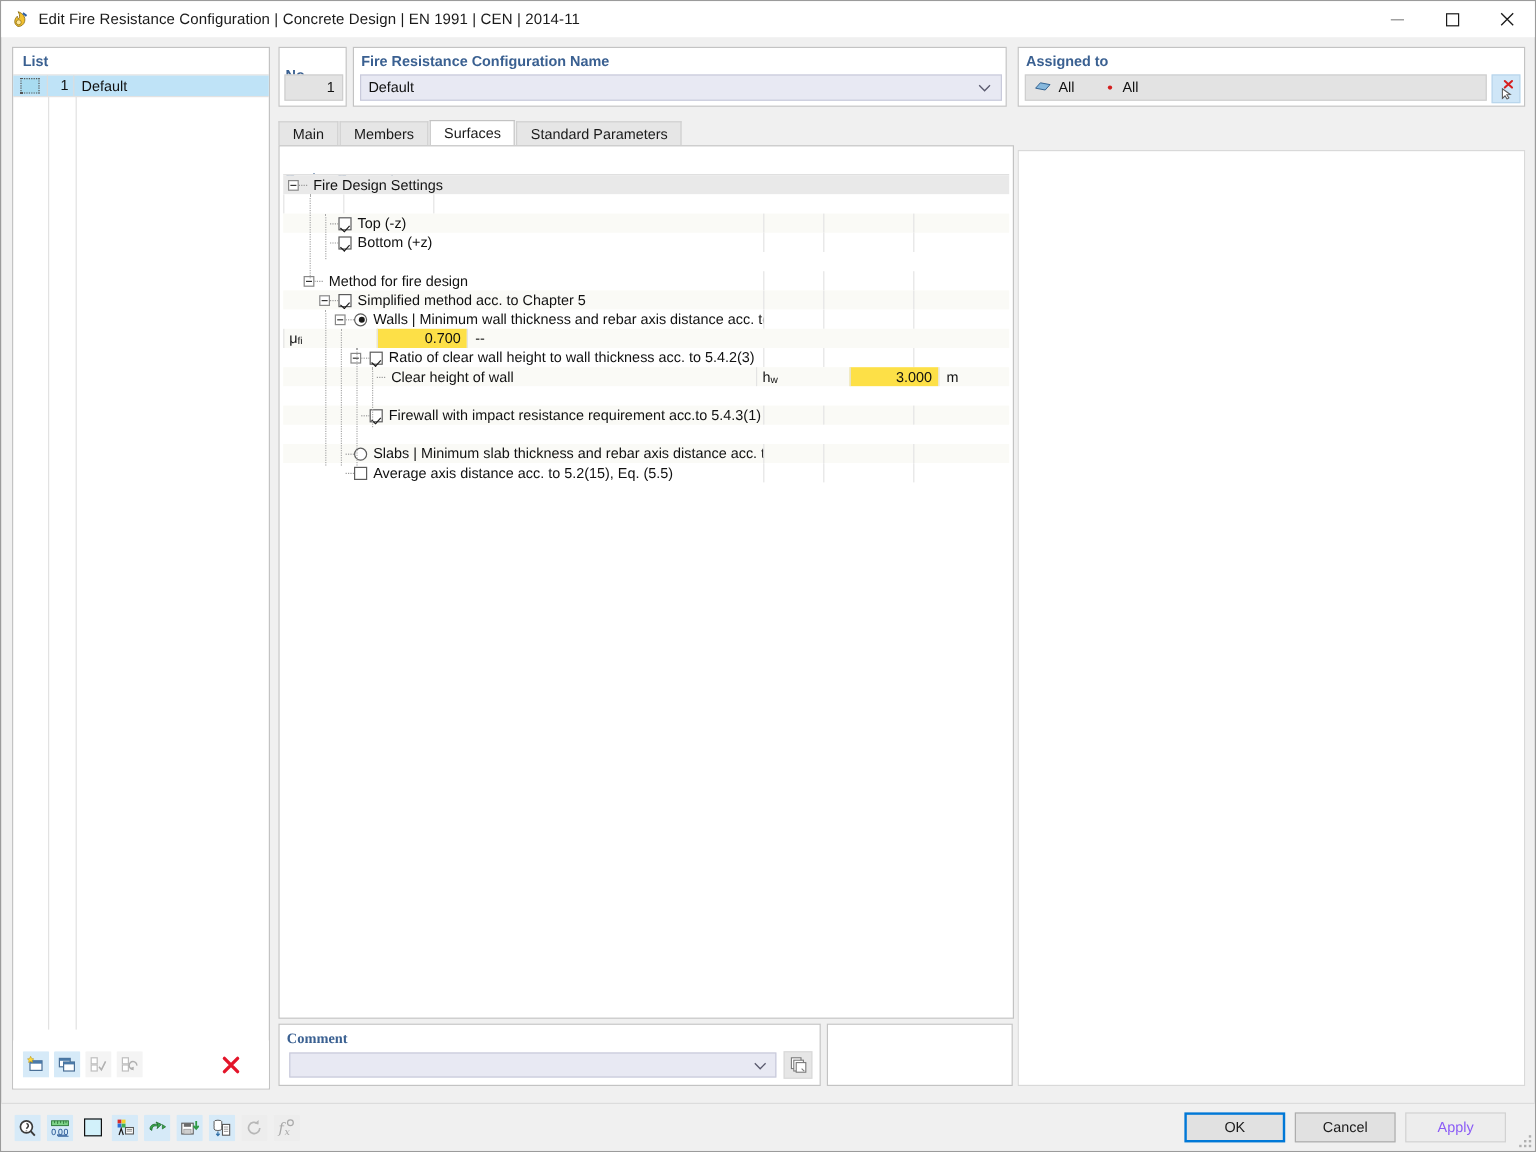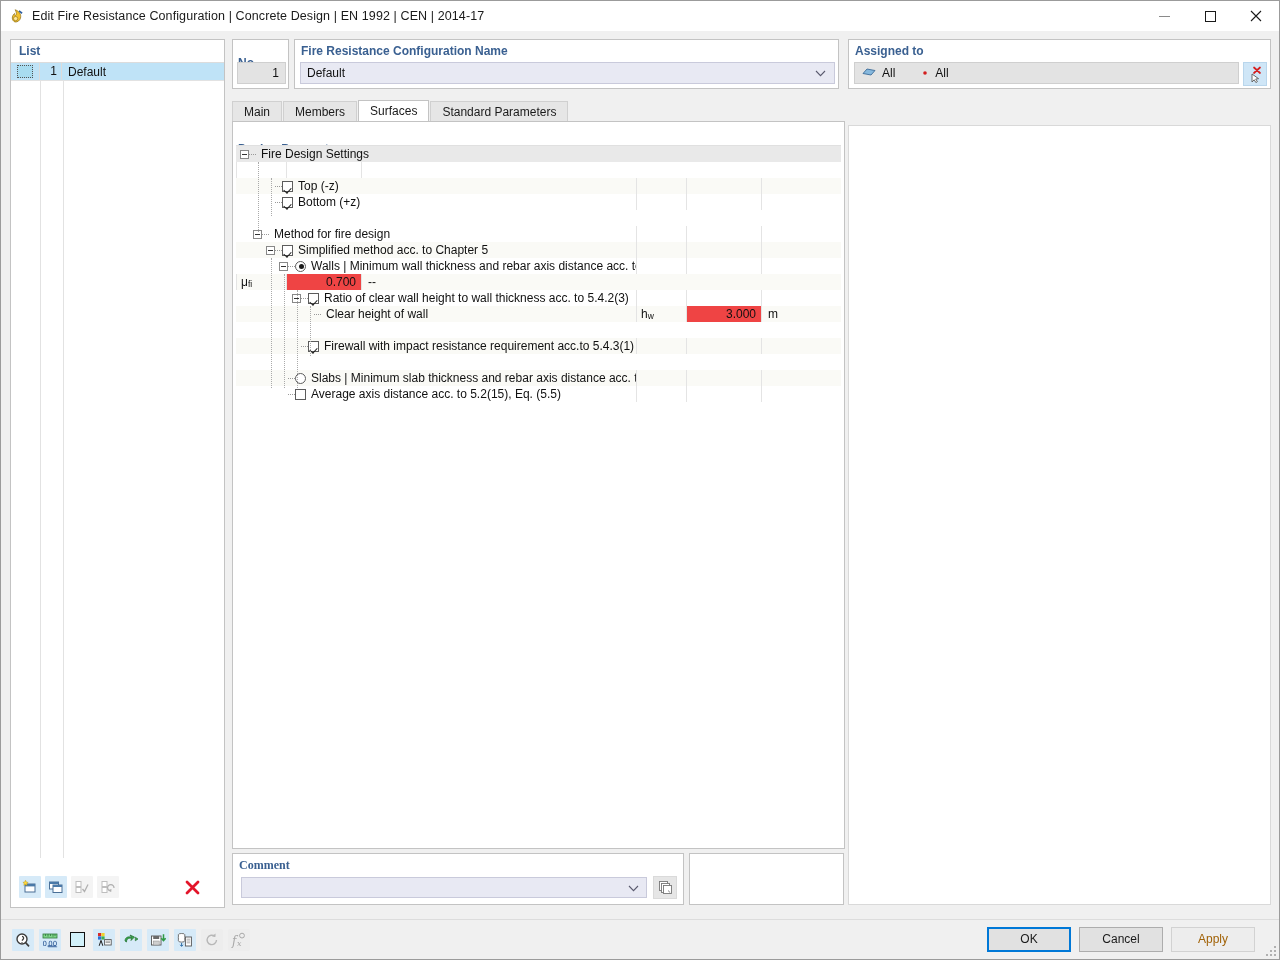--- a/index.html
+++ b/index.html
@@ -170,21 +170,21 @@
     position:relative; overflow:hidden; white-space:nowrap;
   }
   .tcol-sym {
     width:50px; height:16px; display:flex; align-items:center;
     border-left:1px solid #e4e4e4; padding-left:4px;
   }
   .tcol-val {
     width:75px; height:16px; display:flex; align-items:center; justify-content:flex-end;
     border-left:1px solid #e4e4e4; padding-right:5px;
   }
-  .tcol-val.editable { background:#ef4444; }
+  .tcol-val.editable { background:#fde047;margin-left:28px; }
   .tcol-unit {
     width:60px; height:16px; display:flex; align-items:center;
     border-left:1px solid #e4e4e4; padding-left:6px;
   }
   .trow.group .tcol-sym, .trow.group .tcol-val, .trow.group .tcol-unit { border-left:none; }
   .trow.blank .tcol-sym, .trow.blank .tcol-val, .trow.blank .tcol-unit { border-left:none; }
 
   .expander {
     width:9px; height:9px; border:1px solid #888; background:#fff;
     position:relative; flex:none;
@@ -242,38 +242,38 @@
     background:#f0f0f0; border-top:1px solid #dcdcdc;
     display:flex; align-items:center;
   }
   .bb-tools { display:flex; align-items:center; gap:5px; margin-left:11px; }
   .bb-btns { margin-left:auto; display:flex; gap:8px; margin-right:24px; }
   .dlgbtn {
     width:84px; height:25px; font-size:12px; line-height:23px; text-align:center;
     background:#e1e1e1; border:1px solid #adadad; color:#1a1a1a;
   }
   .dlgbtn.primary { background:#e1e1e1; border:2px solid #0078d7; line-height:21px; }
-  .dlgbtn.disabled { color:#a16207; background:#ededed; border-color:#d2d2d2; }
+  .dlgbtn.disabled { color:#8b5cf6; background:#ededed; border-color:#d2d2d2; }
   .grip { position:absolute; right:3px; bottom:3px; width:10px; height:10px; }
   .grip i { position:absolute; width:2px; height:2px; background:#b0b0b0; }
 </style>
 </head>
 <body>
 
 <div class="window">
 
   <div class="titlebar">
     <div class="title-icon">
       <svg width="16" height="16" viewBox="0 0 16 16">
         <path d="M6 14 C2.5 12.5 2.5 8 5.5 5.5 C5 7.5 6.5 8 7 7 C7.8 5 7 3 6 1.8 C10 2.8 12.5 6.5 11.5 10 C11 12.2 8.8 14.3 6 14 Z" fill="#f2c12e" stroke="#8a6a10" stroke-width="0.7"></path>
         <circle cx="6.6" cy="10.6" r="2.1" fill="#ffe79a" stroke="#8a6a10" stroke-width="0.6"></circle>
         <path d="M10.5 2.2 L13.6 4.6 L12.6 6 L9.6 3.6 Z" fill="#2f5fa0"></path>
       </svg>
     </div>
-    <div class="title-text">Edit Fire Resistance Configuration | Concrete Design | EN 1992 | CEN | 2014-17</div>
+    <div class="title-text">Edit Fire Resistance Configuration | Concrete Design | EN 1991 | CEN | 2014-11</div>
     <div class="winbtns">
       <div class="winbtn min">
           <span></span>
         </div>
       <div class="winbtn max">
           <span></span>
         </div>
       <div class="winbtn close">
         <svg width="12" height="12" viewBox="0 0 12 12">
             <path d="M1 1 L11 11 M11 1 L1 11" stroke="#1a1a1a" stroke-width="1.1"></path>

